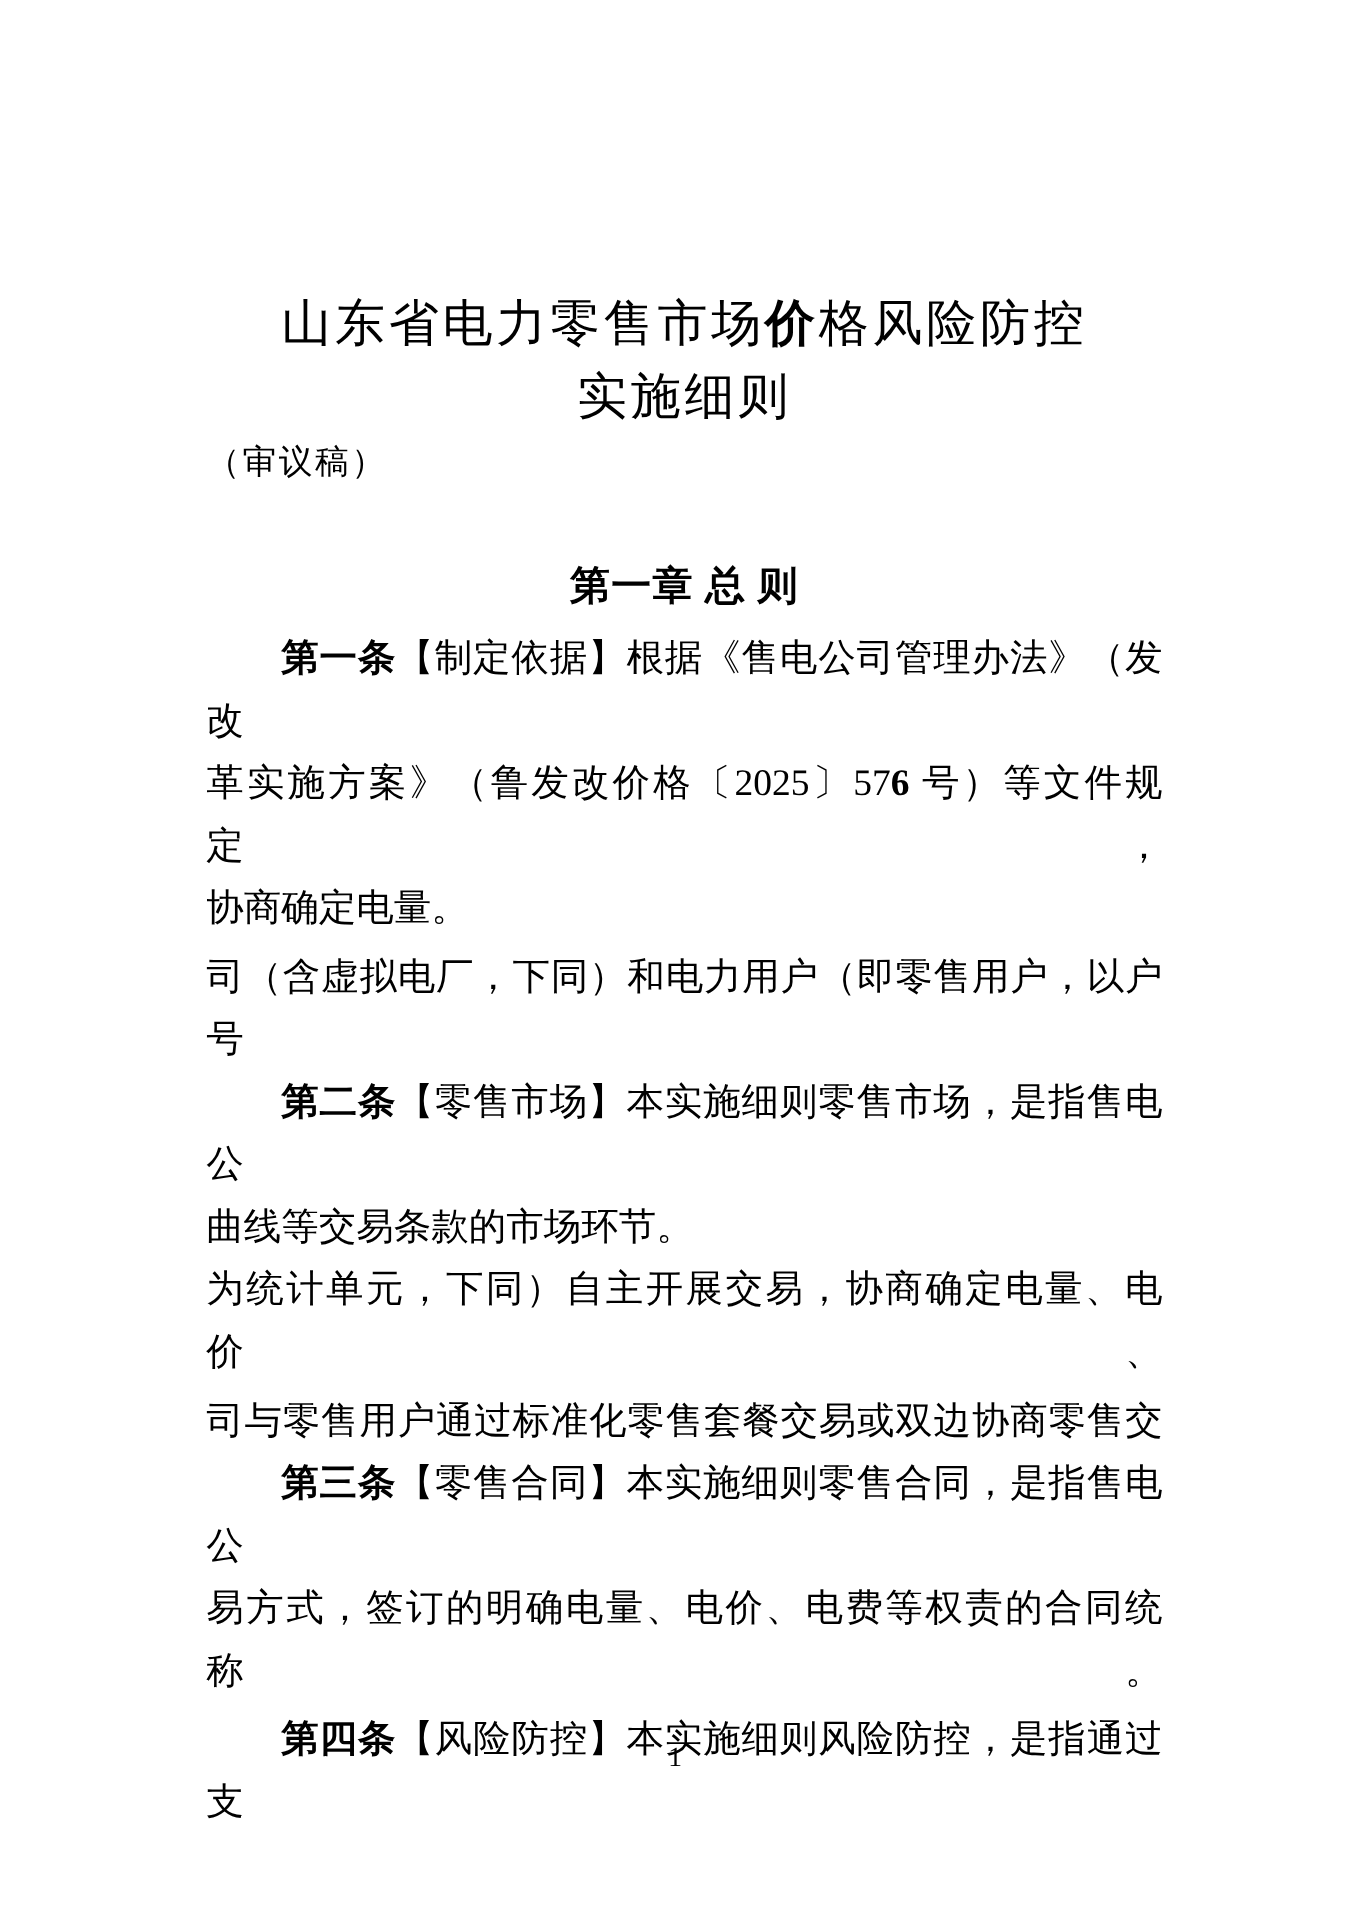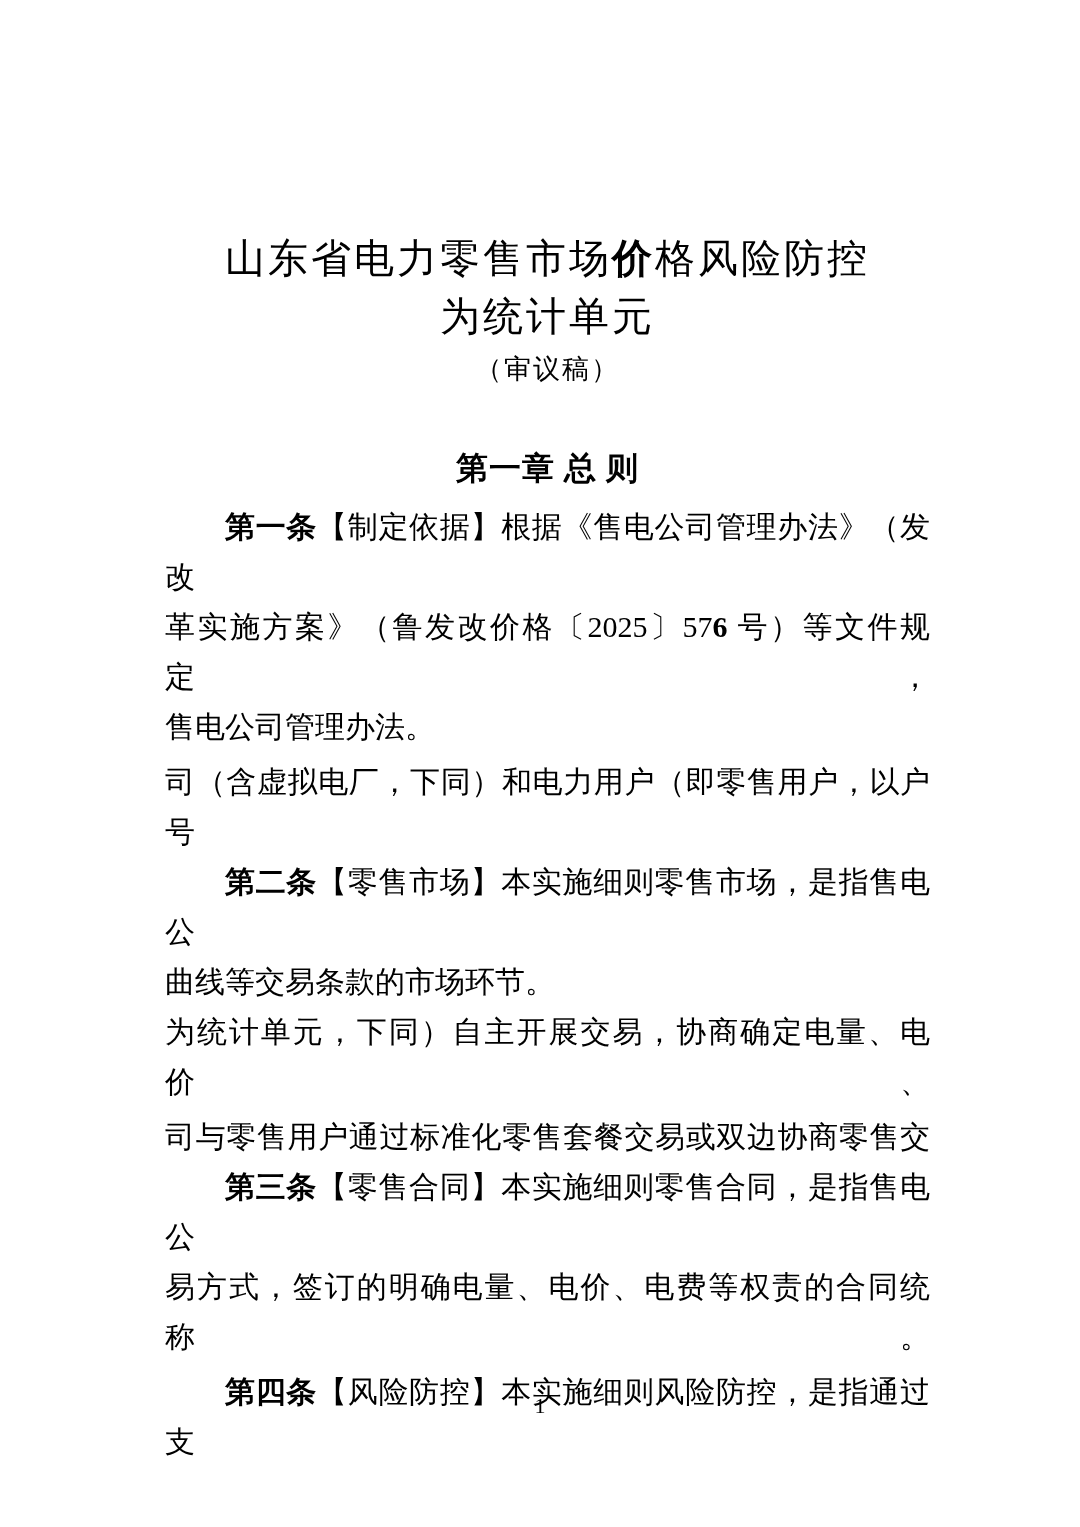--- a/index.html
+++ b/index.html
@@ -25,21 +25,21 @@
     line-height: 58px;
     text-align: center;
     letter-spacing: 3px;
   }
   .title-line { display: block; }
   .bold { font-weight: bold; }
   .subtitle {
     margin-top: 6px;
     font-size: 27px;
     line-height: 34px;
-    text-align: center;
+    text-align: left;
     letter-spacing: 2px;
   }
   .chapter {
     margin: 64px 0 0 0;
     font-size: 32px;
     line-height: 36px;
     font-weight: bold;
     text-align: center;
     letter-spacing: 1px;
   }
@@ -67,32 +67,32 @@
     line-height: 26px;
   }
 </style>
 </head>
 <body>
 
 <div class="page">
 
   <h1 class="doc-title">
     <span class="title-line"><span>山东省电力零售市场</span><span class="bold">价</span><span>格风险防控</span></span>
-    <span class="title-line">为统计单元</span>
+    <span class="title-line">实施细则</span>
   </h1>
 
   <div class="subtitle">（审议稿）</div>
 
   <h2 class="chapter">第一章 总 则</h2>
 
   <div class="doc-body">
       <div class="paragraph">
         <div class="line first justify"><span class="bold">第一条</span><span>【制定依据】根据《售电公司管理办法》（发改</span></div>
         <div class="line justify"><span>革实施方案》（鲁发改价格〔2025〕57</span><span class="bold">6</span><span> 号）等文件规定，</span></div>
-        <div class="line"><span>售电公司管理办法。</span></div>
+        <div class="line"><span>协商确定电量。</span></div>
       </div>
       <div class="paragraph">
         <div class="line justify"><span>司（含虚拟电厂，下同）和电力用户（即零售用户，以户号</span></div>
         <div class="line first justify"><span class="bold">第二条</span><span>【零售市场】本实施细则零售市场，是指售电公</span></div>
         <div class="line"><span>曲线等交易条款的市场环节。</span></div>
         <div class="line justify"><span>为统计单元，下同）自主开展交易，协商确定电量、电价、</span></div>
       </div>
       <div class="paragraph">
         <div class="line justify"><span>司与零售用户通过标准化零售套餐交易或双边协商零售交</span></div>
         <div class="line first justify"><span class="bold">第三条</span><span>【零售合同】本实施细则零售合同，是指售电公</span></div>

